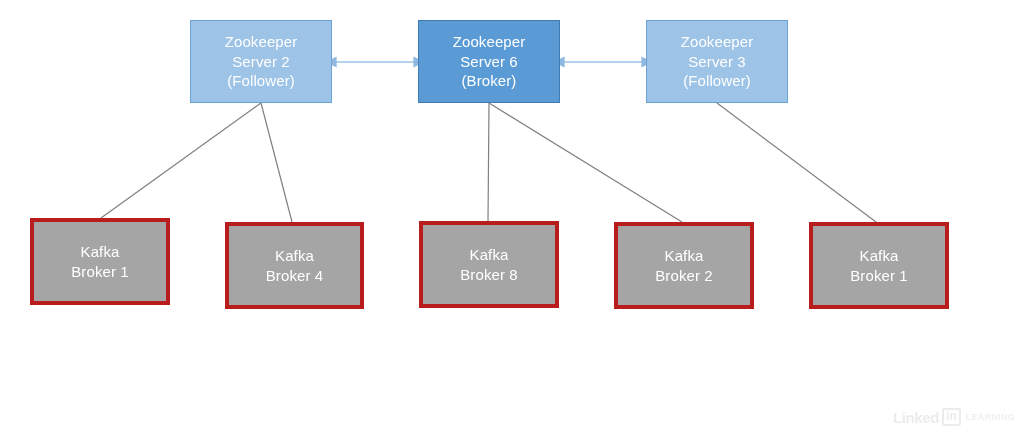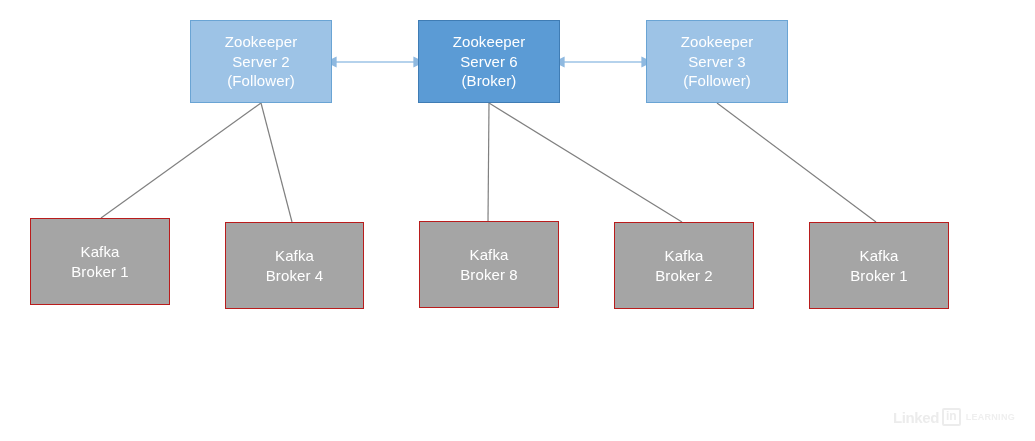--- a/index.html
+++ b/index.html
@@ -46,21 +46,21 @@
   .zk-follower {
     background: #9dc3e6;
     border: 1px solid #6aa4d4;
   }
   .zk-leader {
     background: #5b9bd5;
     border: 1px solid #3f7cb4;
   }
   .broker {
     background: #a5a5a5;
-    border: 1px solid #b91c1c;
+    border: 4px solid #b91c1c;
   }
   .watermark {
     position: absolute;
     left: 893px;
     top: 404px;
     width: 130px;
     height: 26px;
     display: flex;
     align-items: center;
     gap: 3px;

